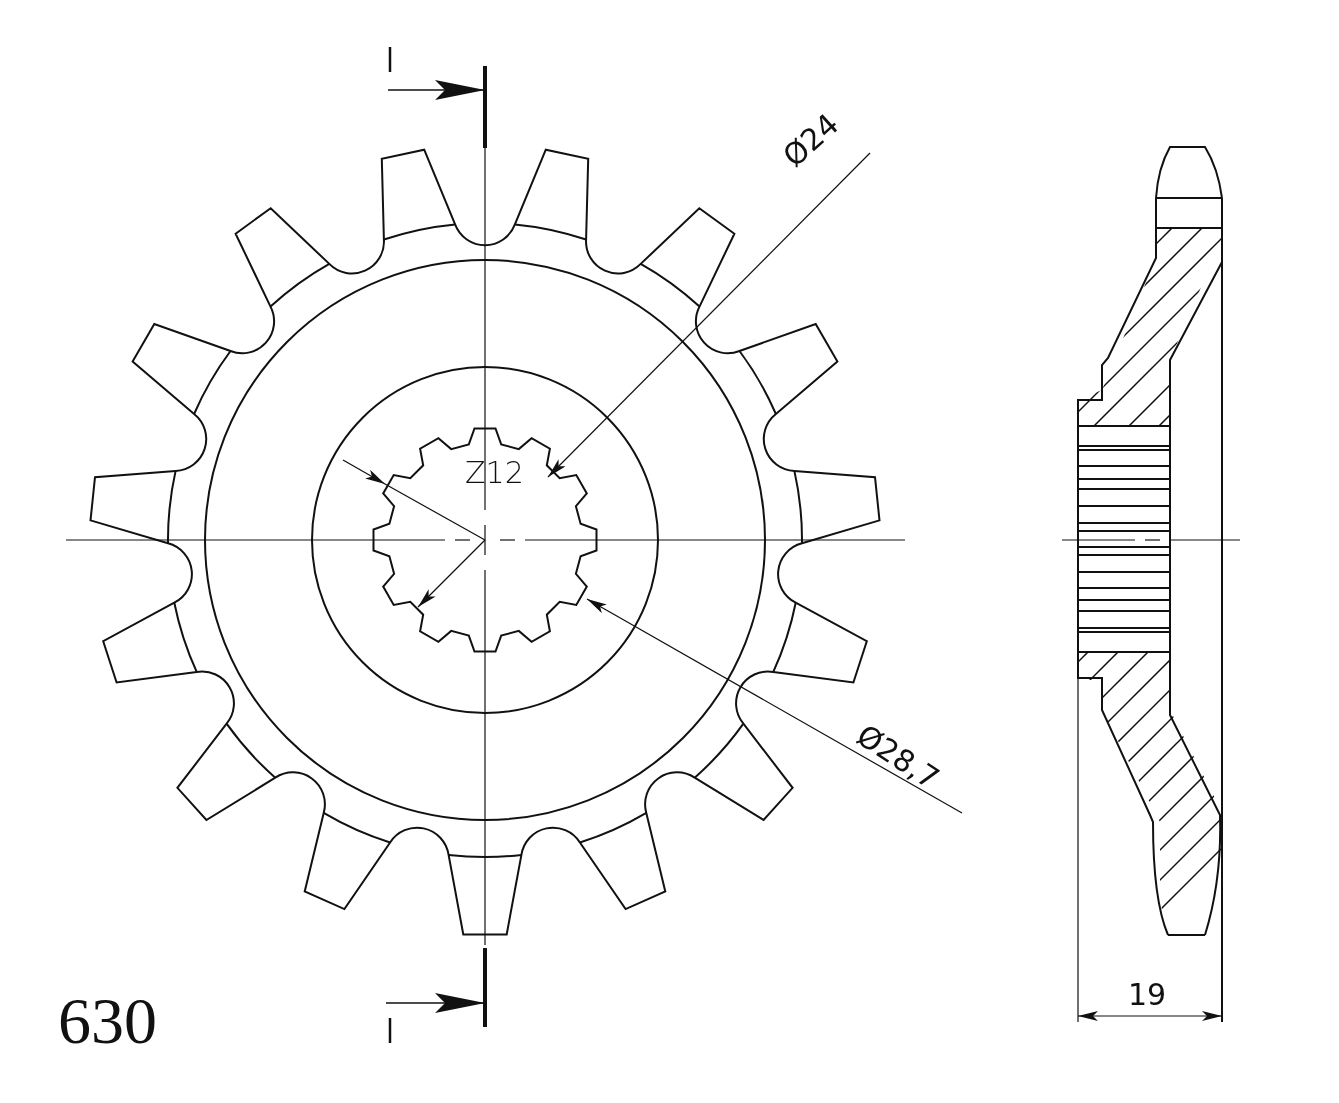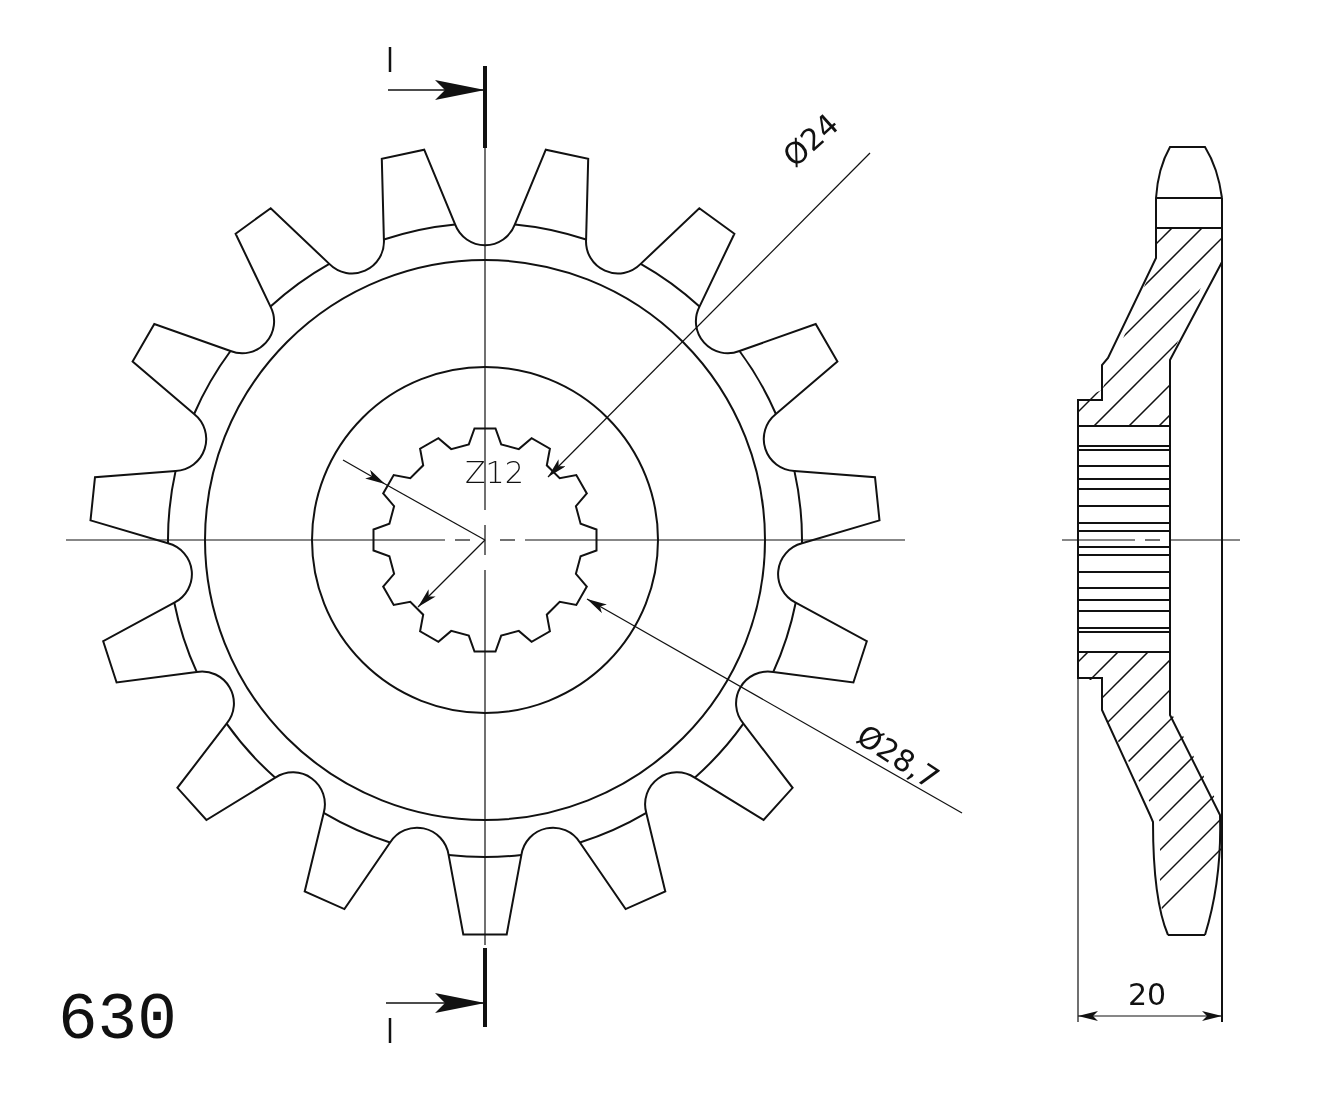--- a/index.html
+++ b/index.html
@@ -1,19 +1,19 @@
 <!DOCTYPE html>
 <html><head>
 <meta charset="utf-8">
 <style>
   html, body { margin: 0; padding: 0; background: #ffffff; }
   body { width: 1339px; height: 1103px; position: relative; overflow: hidden; font-family: "DejaVu Sans", sans-serif; }
   #drawing { position: absolute; left: 0; top: 0; }
   .lbl { position: absolute; color: #111; font-family: "DejaVu Sans", sans-serif; white-space: nowrap; line-height: 1; }
-  .sizecode { left: 58px; top: 988px; font-size: 66px; font-family: Liberation Mono, monospace; }
+  .sizecode { left: 58px; top: 988px; font-size: 66px; font-family: Liberation Serif, serif; }
   .z12 { left: 465px; top: 458px; font-size: 30px; font-weight: 300; text-align: right; }
   .d24 { left: 778px; top: 150px; font-size: 30px; transform: rotate(-42deg); transform-origin: left top; }
   .d287 { left: 868px; top: 720px; font-size: 30px; transform: rotate(33deg); transform-origin: left top; }
   .w18 { left: 1128px; top: 980px; font-size: 30px; }
 </style>
 </head>
 <body>
 
 <svg id="drawing" width="1339" height="1103" viewBox="0 0 1339 1103" xmlns="http://www.w3.org/2000/svg">
   <defs>
@@ -144,13 +144,13 @@
   <g stroke="#111" stroke-width="1.2" fill="none">
     <line x1="1150" y1="1016" x2="1078" y2="1016" marker-end="url(#arrow)"></line>
     <line x1="1150" y1="1016" x2="1222" y2="1016" marker-end="url(#arrow)"></line>
   </g>
 </svg>
 
 <div class="lbl sizecode">630</div>
 <div class="lbl z12">Z12</div>
 <div class="lbl d24">Ø24</div>
 <div class="lbl d287">Ø28,7</div>
-<div class="lbl w18">20</div>
+<div class="lbl w18">19</div>
 
 </body></html>

